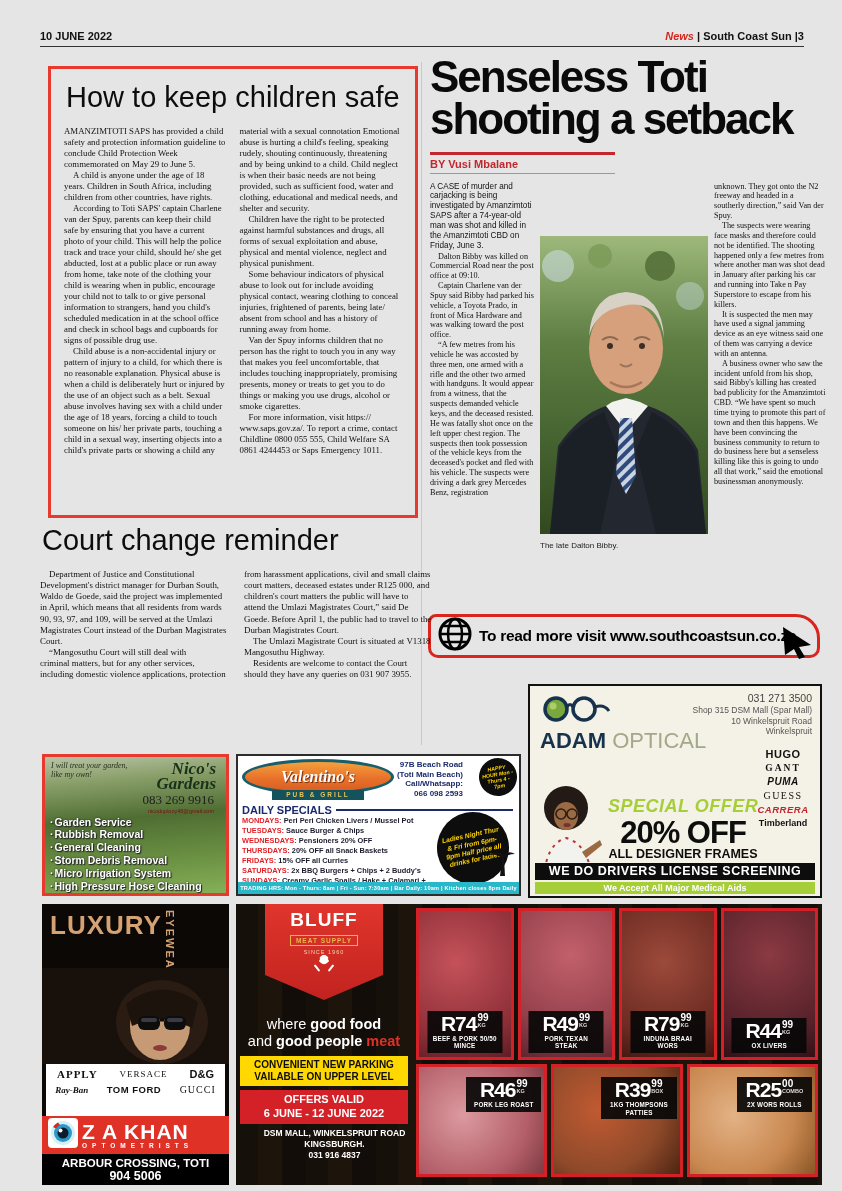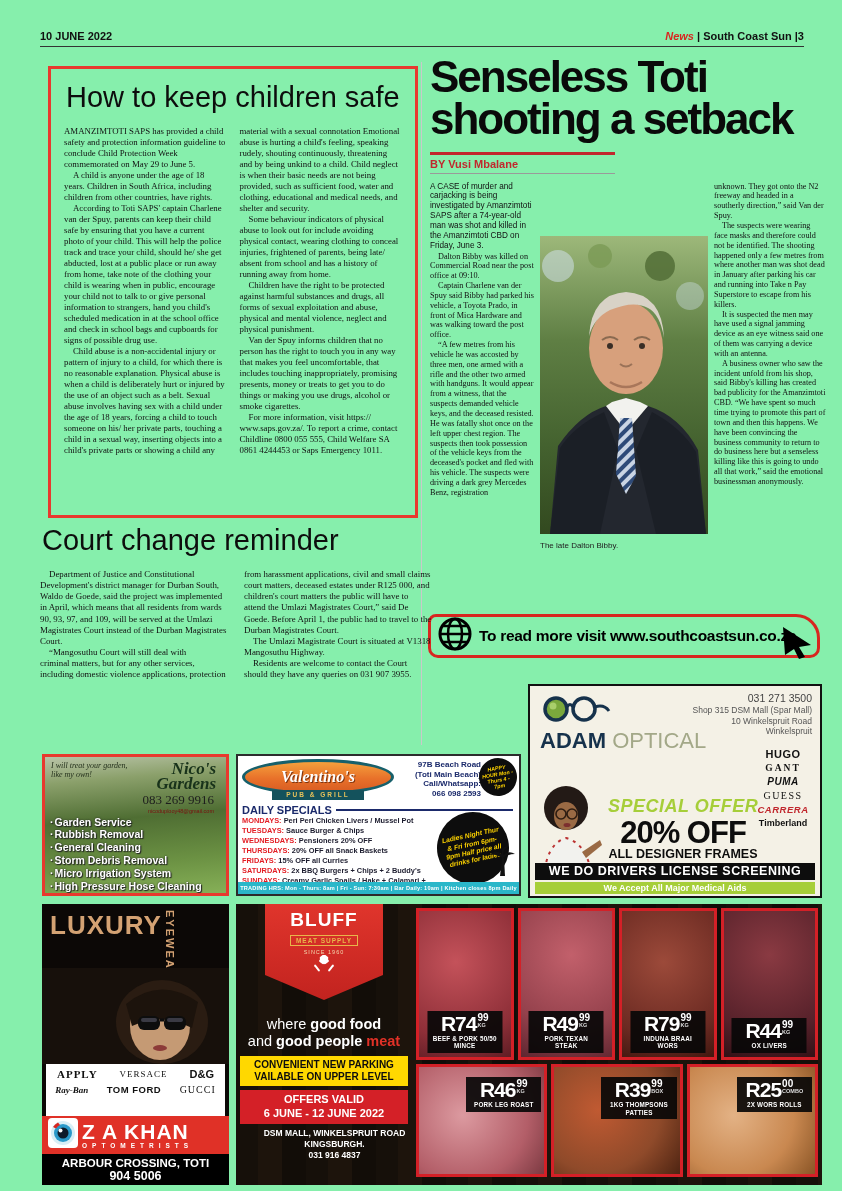--- a/index.html
+++ b/index.html
@@ -1,16 +1,16 @@
 <!DOCTYPE html>
 <html><head>
 <meta charset="utf-8">
 <style>
   html,body{margin:0;padding:0;background:#9a9a9a;}
-  #page{position:relative;width:842px;height:1191px;background:#86efac;margin:0 auto;
+  #page{position:relative;width:842px;height:1191px;background:#e5e5e5;margin:0 auto;
         font-family:"Liberation Sans",sans-serif;color:#111;overflow:hidden;}
   
   #header{position:absolute;left:40px;right:38px;top:30px;display:flex;justify-content:space-between;
           align-items:flex-end;font-size:11px;font-weight:bold;border-bottom:1.5px solid #333;padding-bottom:4px;}
   #header .section{color:#d8261f;font-style:italic;font-weight:bold;}
   
   .vdiv{position:absolute;left:421px;top:62px;width:1px;height:683px;background:#c9c9c9;}
   
   #children-box{position:absolute;left:48px;top:66px;width:370px;height:452px;border:3px solid #e8392e;
                 box-sizing:border-box;padding:8px 13px;}
@@ -62,21 +62,21 @@
   
   #ad-valent{left:236px;top:754px;width:285px;height:142px;border:2px solid #2c2c2c;background:#fff;}
   .val-head{position:relative;height:46px;}
   .surf{position:absolute;left:4px;top:3px;width:152px;height:36px;border-radius:50%;
         background:linear-gradient(180deg,#f5a03c,#e8712a 55%,#d85c22);border:3px solid #17606b;
         display:flex;align-items:center;justify-content:center;box-sizing:border-box;}
   .surf .vname{font-family:"Liberation Serif",serif;font-style:italic;font-weight:bold;font-size:16px;color:#fff;
         text-shadow:1px 1px 0 #7a3310;}
   .surf-band{position:absolute;left:34px;top:34px;width:92px;height:10px;background:#14525c;color:#e8c25a;
         font-size:6.5px;font-weight:bold;letter-spacing:2px;text-align:center;line-height:10px;}
-  .val-addr{position:absolute;right:38px;top:4px;text-align:right;color:#1b2a6b;font-weight:bold;font-size:8px;line-height:1.2;}
+  .val-addr{position:absolute;right:56px;top:4px;text-align:right;color:#1b2a6b;font-weight:bold;font-size:8px;line-height:1.2;}
   .hh-circle{position:absolute;right:2px;top:2px;width:38px;height:38px;border-radius:50%;background:#0d0d0d;
         color:#ffd400;font-weight:bold;font-style:italic;font-size:5.3px;display:flex;align-items:center;
         justify-content:center;text-align:center;padding:2px;box-sizing:border-box;transform:rotate(-10deg);}
   .val-specials{padding:2px 6px 0 4px;}
   .vs-title{color:#1b2a6b;font-weight:800;font-size:11px;display:flex;align-items:center;gap:4px;}
   .vs-title::after{content:"";flex:1;height:1.5px;background:#1b2a6b;}
   .day-row{font-size:7.4px;line-height:1.35;color:#1c1c2e;font-weight:bold;}
   .day-row .d{color:#e31e25;font-weight:800;}
   .ladies{position:absolute;right:10px;top:56px;width:72px;height:72px;border-radius:50%;background:#0d0d0d;
         color:#ffd400;font-weight:bold;font-style:italic;font-size:6.8px;line-height:1.25;display:flex;
@@ -183,22 +183,22 @@
   </div>
   <div class="vdiv"></div>
 
   <div id="children-box">
     <h1>How to keep children safe</h1>
     <div class="serifcols" style="height:382px;">
       <p>AMANZIMTOTI SAPS has provided a child safety and protection information guideline to conclude Child Protection Week commemorated on May 29 to June 5.</p>
       <p class="ind">A child is anyone under the age of 18 years. Children in South Africa, including children from other countries, have rights.</p>
       <p class="ind">According to Toti SAPS' captain Charlene van der Spuy, parents can keep their child safe by ensuring that you have a current photo of your child. This will help the police track and trace your child, should he/ she get abducted, lost at a public place or run away from home, take note of the clothing your child is wearing when in public, encourage your child not to talk to or give personal information to strangers, hand you child's scheduled medication in at the school office and check in school bags and cupboards for signs of possible drug use.</p>
       <p class="ind">Child abuse is a non-accidental injury or pattern of injury to a child, for which there is no reasonable explanation. Physical abuse is when a child is deliberately hurt or injured by the use of an object such as a belt. Sexual abuse involves having sex with a child under the age of 18 years, forcing a child to touch someone on his/ her private parts, touching a child in a sexual way, inserting objects into a child's private parts or showing a child any material with a sexual connotation Emotional abuse is hurting a child's feeling, speaking rudely, shouting continuously, threatening and by being unkind to a child. Child neglect is when their basic needs are not being provided, such as sufficient food, water and clothing, educational and medical needs, and shelter and security.</p>
+      <p class="ind">Children have the right to be protected against harmful substances and drugs, all forms of sexual exploitation and abuse, physical and mental violence, neglect and physical punishment.</p>
       <p class="ind">Some behaviour indicators of physical abuse to look out for include avoiding physical contact, wearing clothing to conceal injuries, frightened of parents, being late/ absent from school and has a history of running away from home.</p>
-      <p class="ind">Children have the right to be protected against harmful substances and drugs, all forms of sexual exploitation and abuse, physical and mental violence, neglect and physical punishment.</p>
       <p class="ind">Van der Spuy informs children that no person has the right to touch you in any way that makes you feel uncomfortable, that includes touching inappropriately, promising presents, money or treats to get you to do things or making you use drugs, alcohol or smoke cigarettes.</p>
       <p class="ind">For more information, visit https:// www.saps.gov.za/. To report a crime, contact Childline 0800 055 555, Child Welfare SA 0861 4244453 or Saps Emergency 1011.</p>
     </div>
   </div>
 
   <div id="shooting">
     <h1>Senseless Toti shooting a setback</h1>
     <div class="redrule"></div>
     <div class="byline">BY Vusi Mbalane</div>
     <div class="grayrule"></div>

